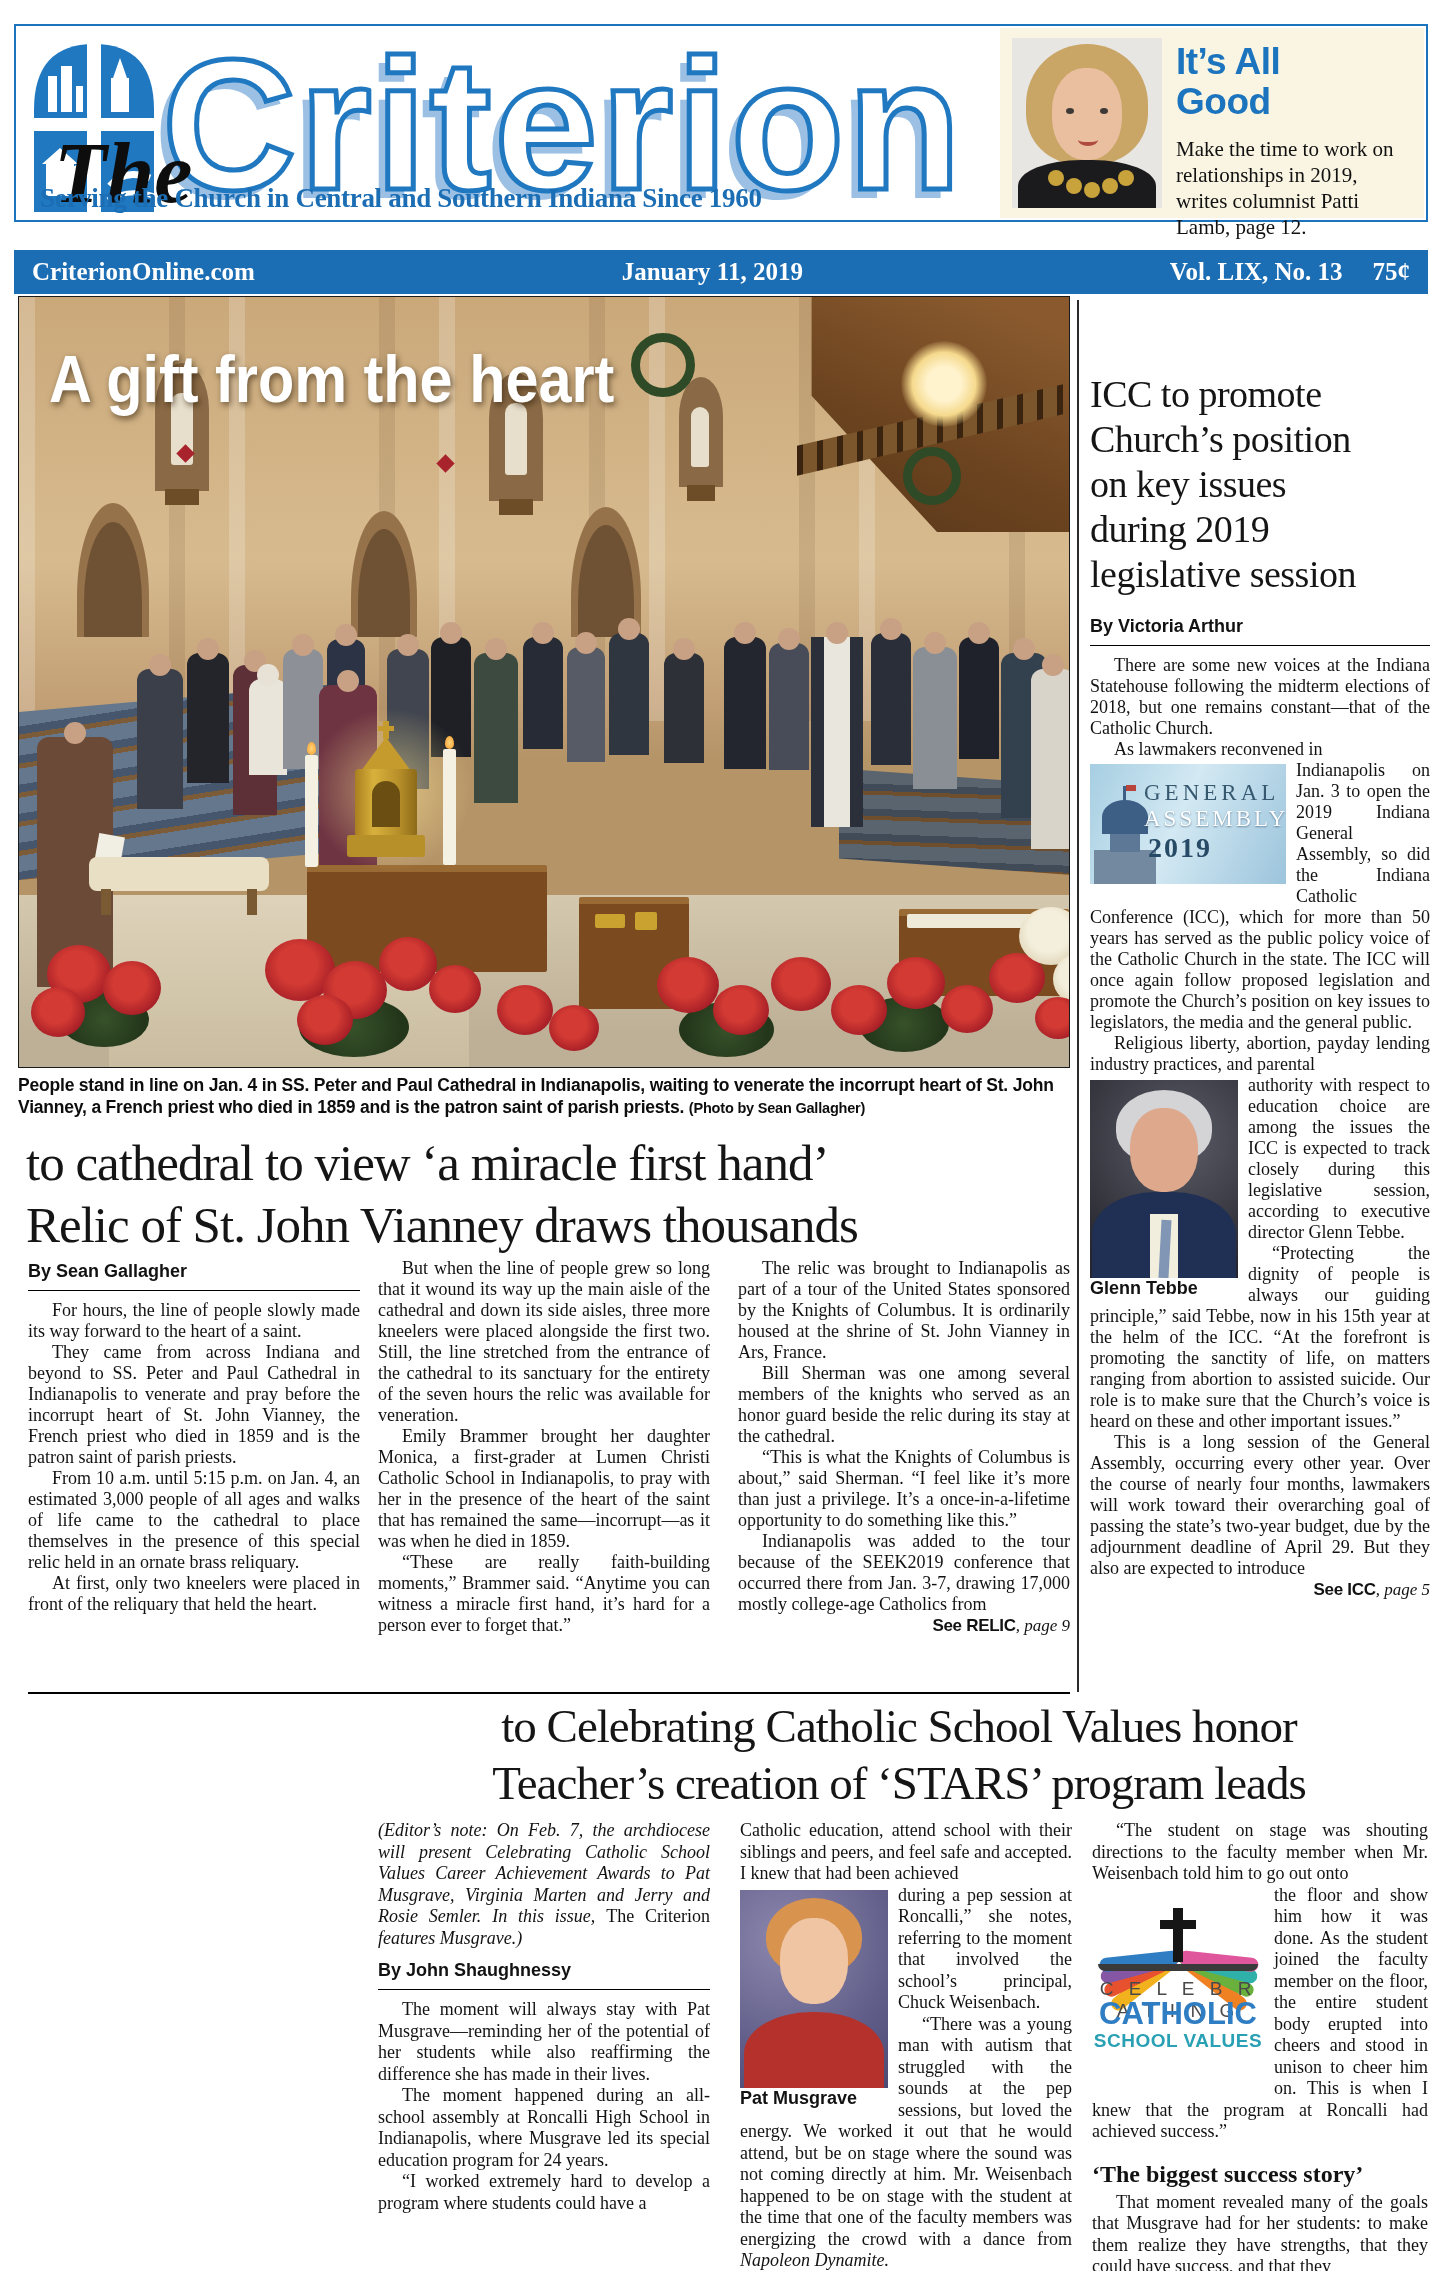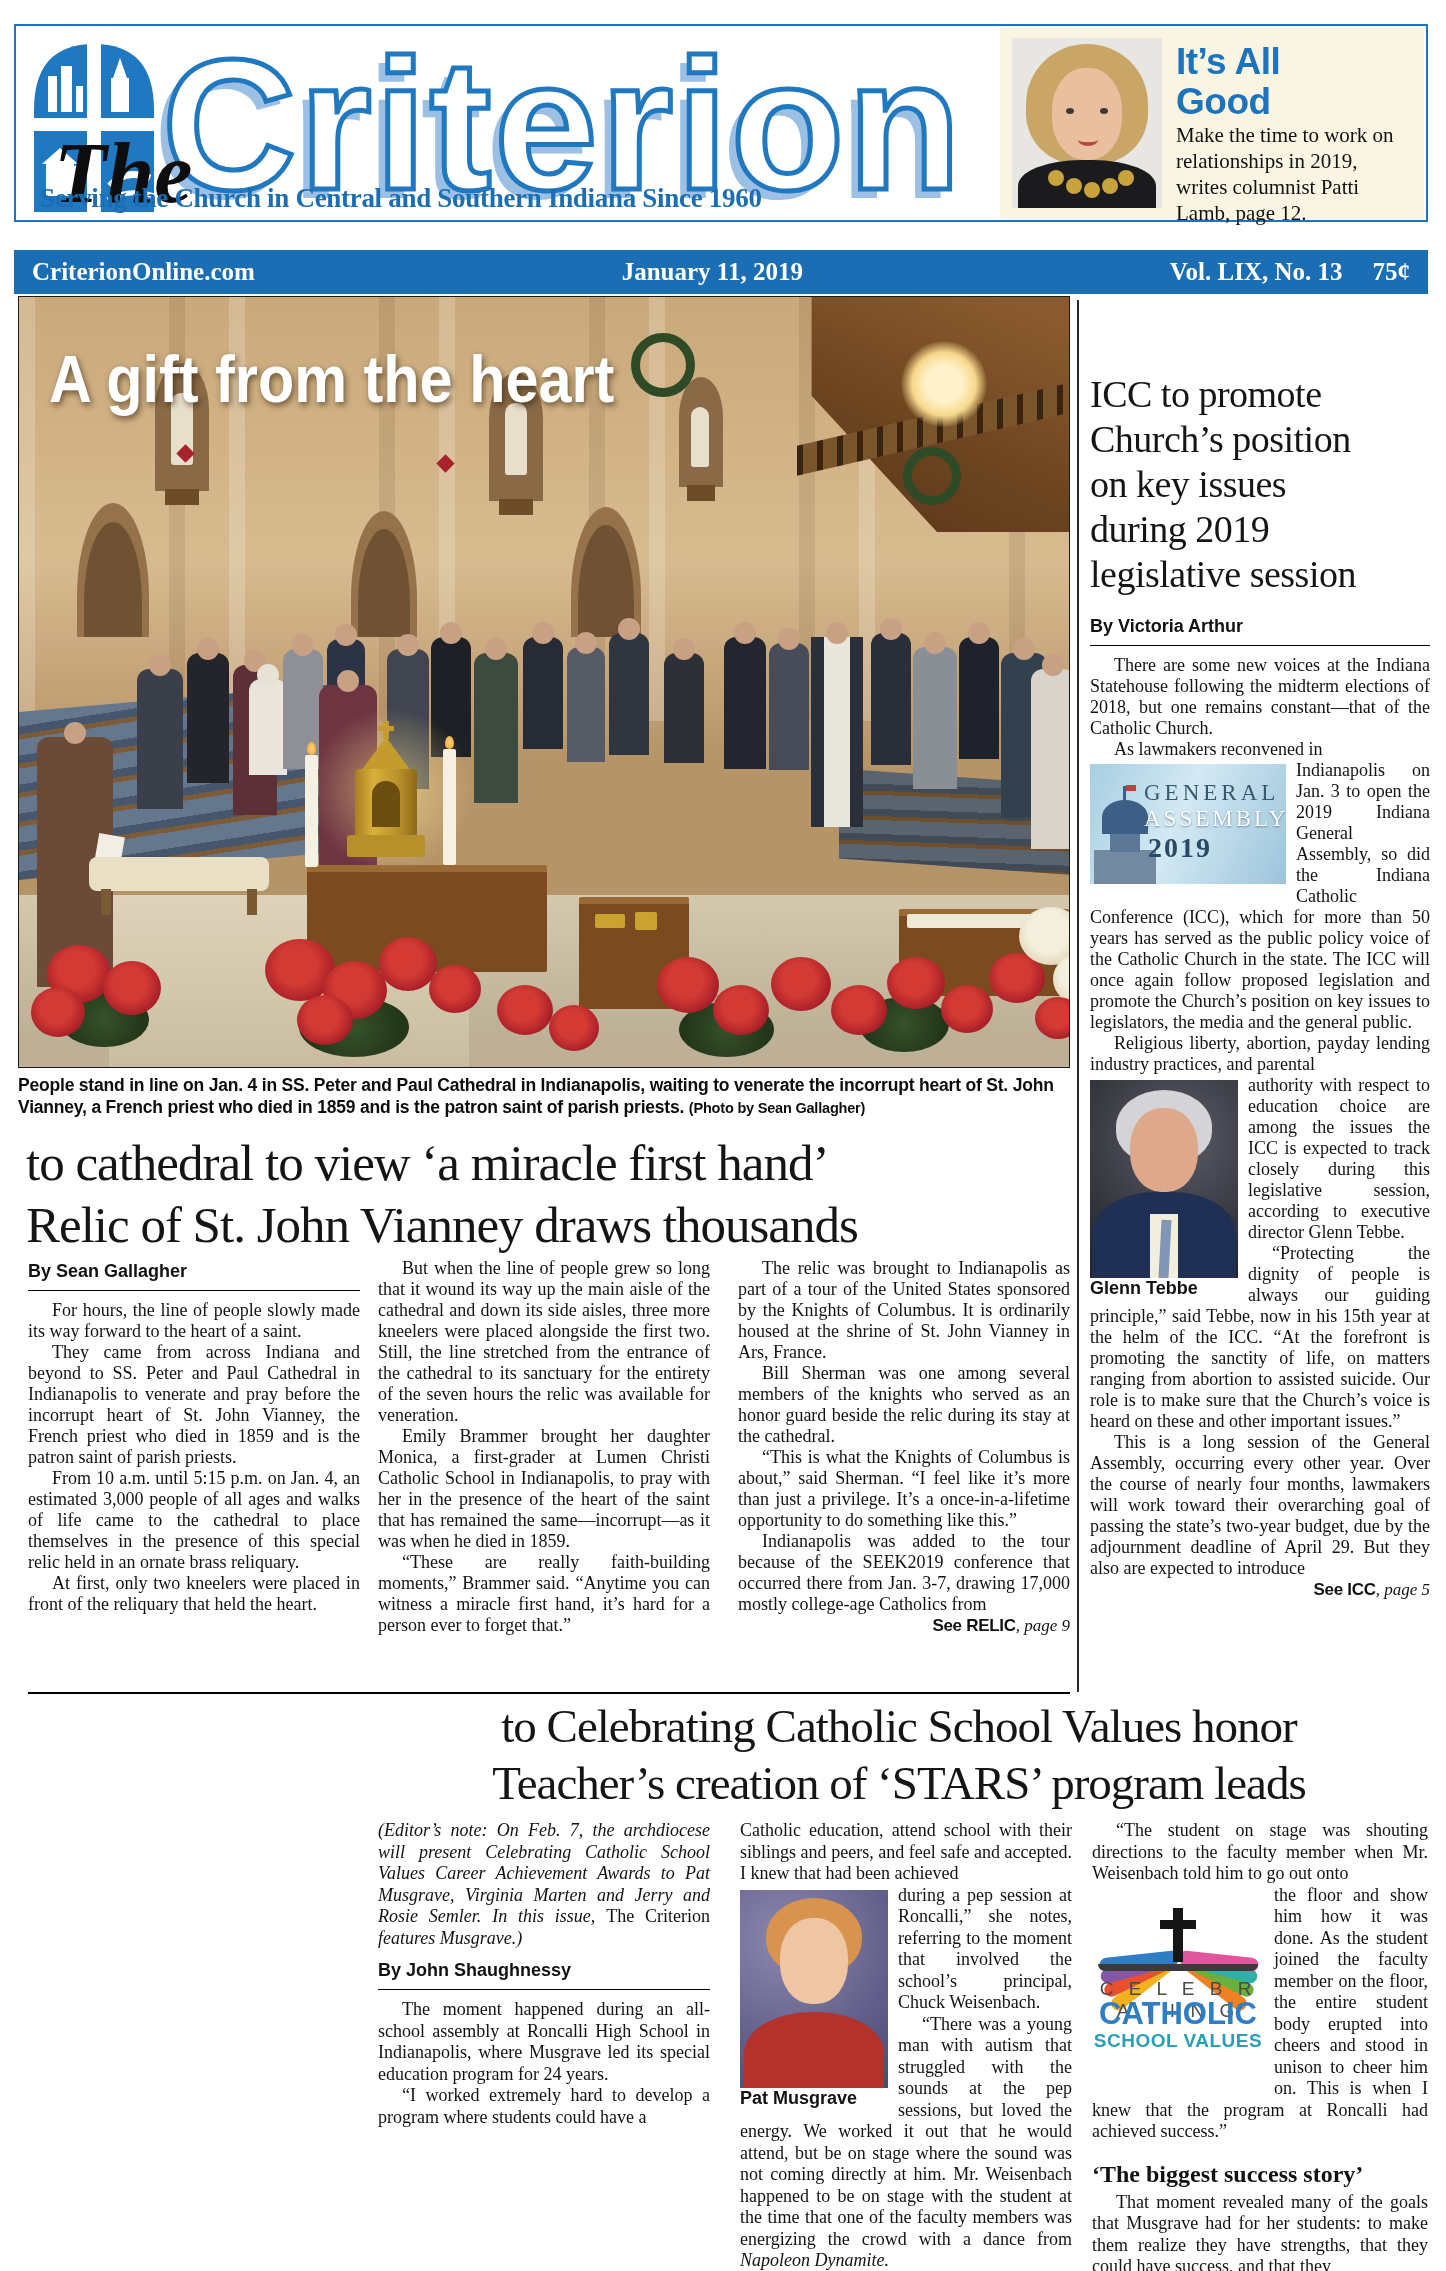--- a/index.html
+++ b/index.html
@@ -21,21 +21,21 @@
   .promo-photo{position:absolute;left:12px;top:10px;width:150px;height:170px;background:#e7e6e2;overflow:hidden;}
   .pl-hair{position:absolute;left:14px;top:6px;width:122px;height:120px;background:#c9a566;border-radius:50% 50% 42% 42%;}
   .pl-face{position:absolute;left:40px;top:30px;width:70px;height:92px;background:#eabfa0;border-radius:46%;}
   .pl-eye{position:absolute;width:8px;height:6px;background:#3d3a36;border-radius:50%;top:40px;}
   .pl-mouth{position:absolute;left:26px;top:66px;width:20px;height:8px;border-bottom:4px solid #b0493e;border-radius:50%;}
   .pl-top{position:absolute;left:6px;bottom:-8px;width:138px;height:56px;background:#1b1b1e;border-radius:46% 46% 0 0;}
   .pl-bead{position:absolute;width:16px;height:16px;border-radius:50%;background:#c8a23b;bottom:22px;}
   .promo-text{position:absolute;left:176px;top:14px;width:236px;}
   .promo-title{font-family:"Liberation Sans",sans-serif;font-weight:bold;font-size:37px;line-height:40px;
             color:#1b74bd;width:170px;letter-spacing:-0.5px;}
-  .promo-sub{font-size:21px;line-height:26px;color:#111;}
+  .promo-sub{margin-top:14px;font-size:21px;line-height:26px;color:#111;}
 
   
   .datebar{position:absolute;left:14px;top:250px;width:1414px;height:44px;background:#1b6db4;
            display:flex;justify-content:space-between;align-items:center;box-sizing:border-box;
            padding:0 18px;color:#fff;font-weight:bold;font-size:25px;}
   .datebar .right{display:flex;gap:30px;}
 
   
   .photo{position:absolute;left:18px;top:296px;width:1050px;height:770px;border:1px solid #1a1a1a;
          overflow:hidden;background:linear-gradient(180deg,#caa87a 0%,#d7bb8f 34%,#c3a076 52%,#b59468 60%);}
@@ -417,20 +417,21 @@
 
 <div class="ccsv-headline">
   <div>to Celebrating Catholic School Values honor</div>
   <div>Teacher’s creation of ‘STARS’ program leads</div>
 </div>
 
 <div class="ccsv-cols">
   <div class="col bodytext" style="left:0;width:332px;">
     <div class="ed-note"><span>(Editor’s note: On Feb. 7, the archdiocese will present Celebrating Catholic School Values Career Achievement Awards to Pat Musgrave, Virginia Marten and Jerry and Rosie Semler. In this issue, </span><span class="roman">The Criterion</span><span> features Musgrave.)</span></div>
     <div class="byline">By John Shaughnessy</div>
+    <p class="ind">The moment will always stay with Pat Musgrave—reminding her of the potential of her students while also reaffirming the difference she has made in their lives.</p>
     <p class="ind">The moment happened during an all-school assembly at Roncalli High School in Indianapolis, where Musgrave led its special education program for 24 years.</p>
     <p class="ind">“I worked extremely hard to develop a program where students could have a</p>
   </div>
   <div class="col bodytext" style="left:362px;width:332px;">
     <p>Catholic education, attend school with their siblings and peers, and feel safe and accepted. I knew that had been achieved</p>
     <div class="float-photo">
       <div class="musgrave-ph">
         <div class="pm-hair"></div>
         <div class="pm-face"></div>
         <div class="pm-top"></div>

